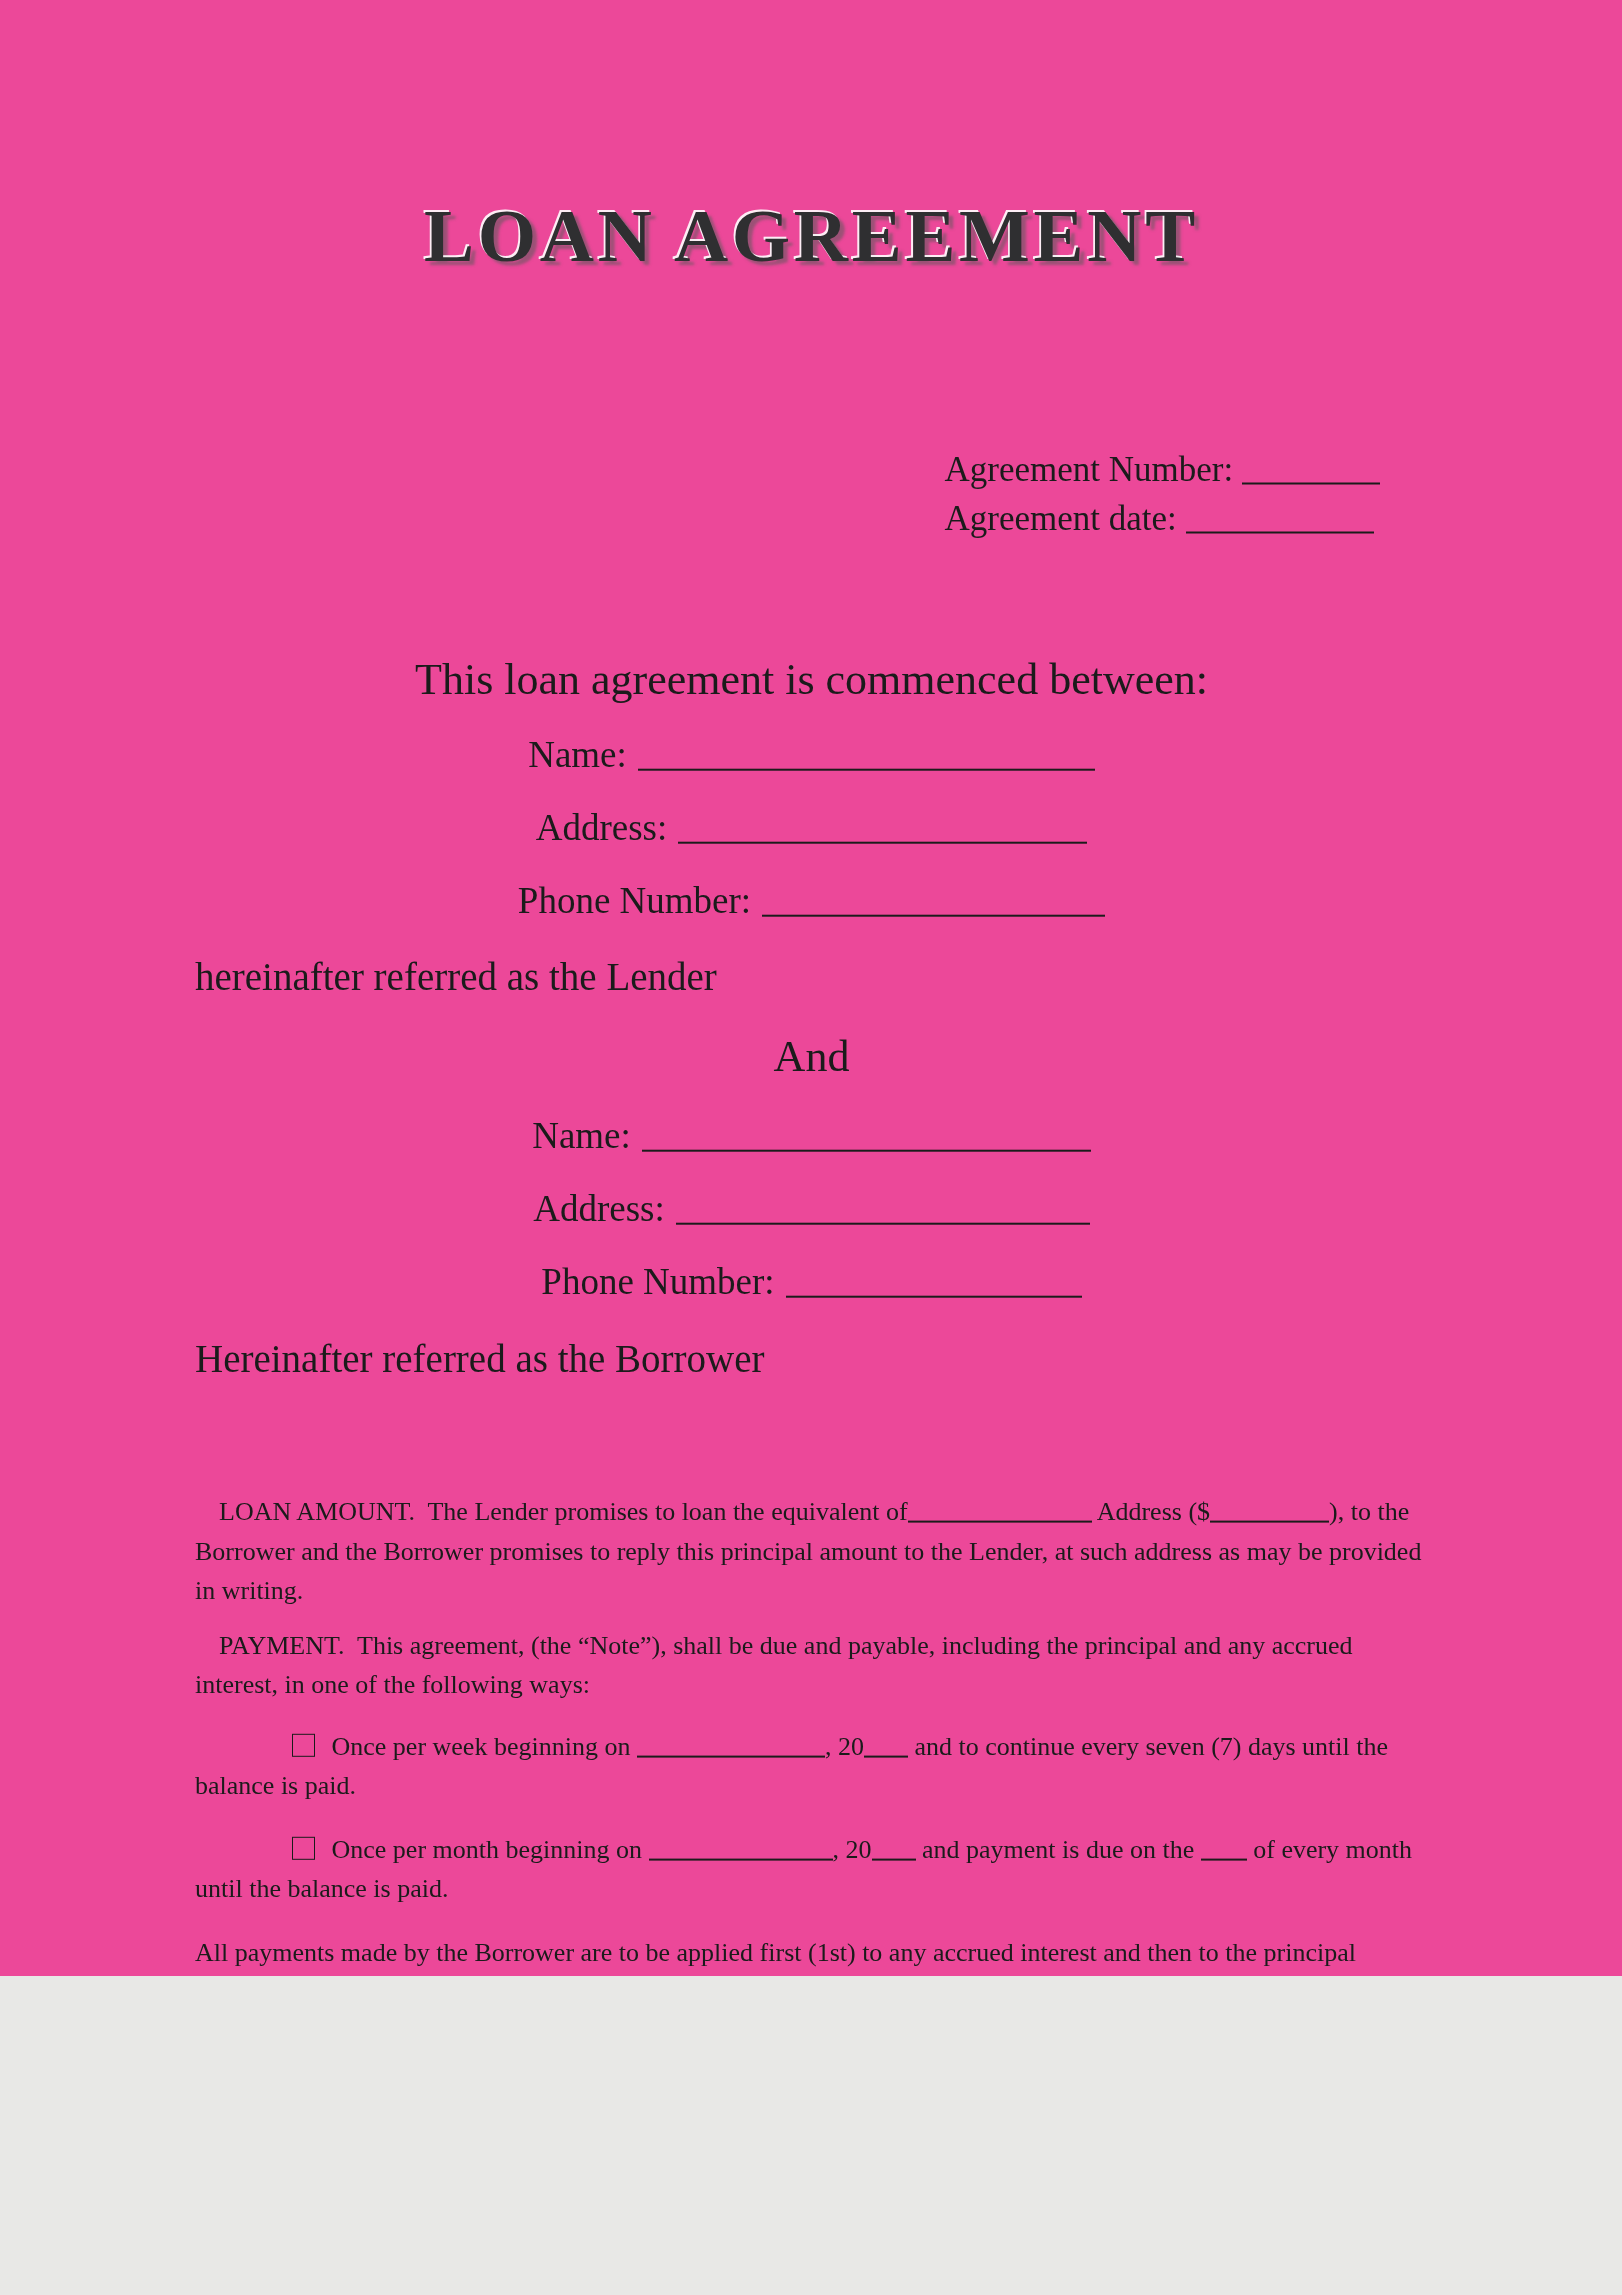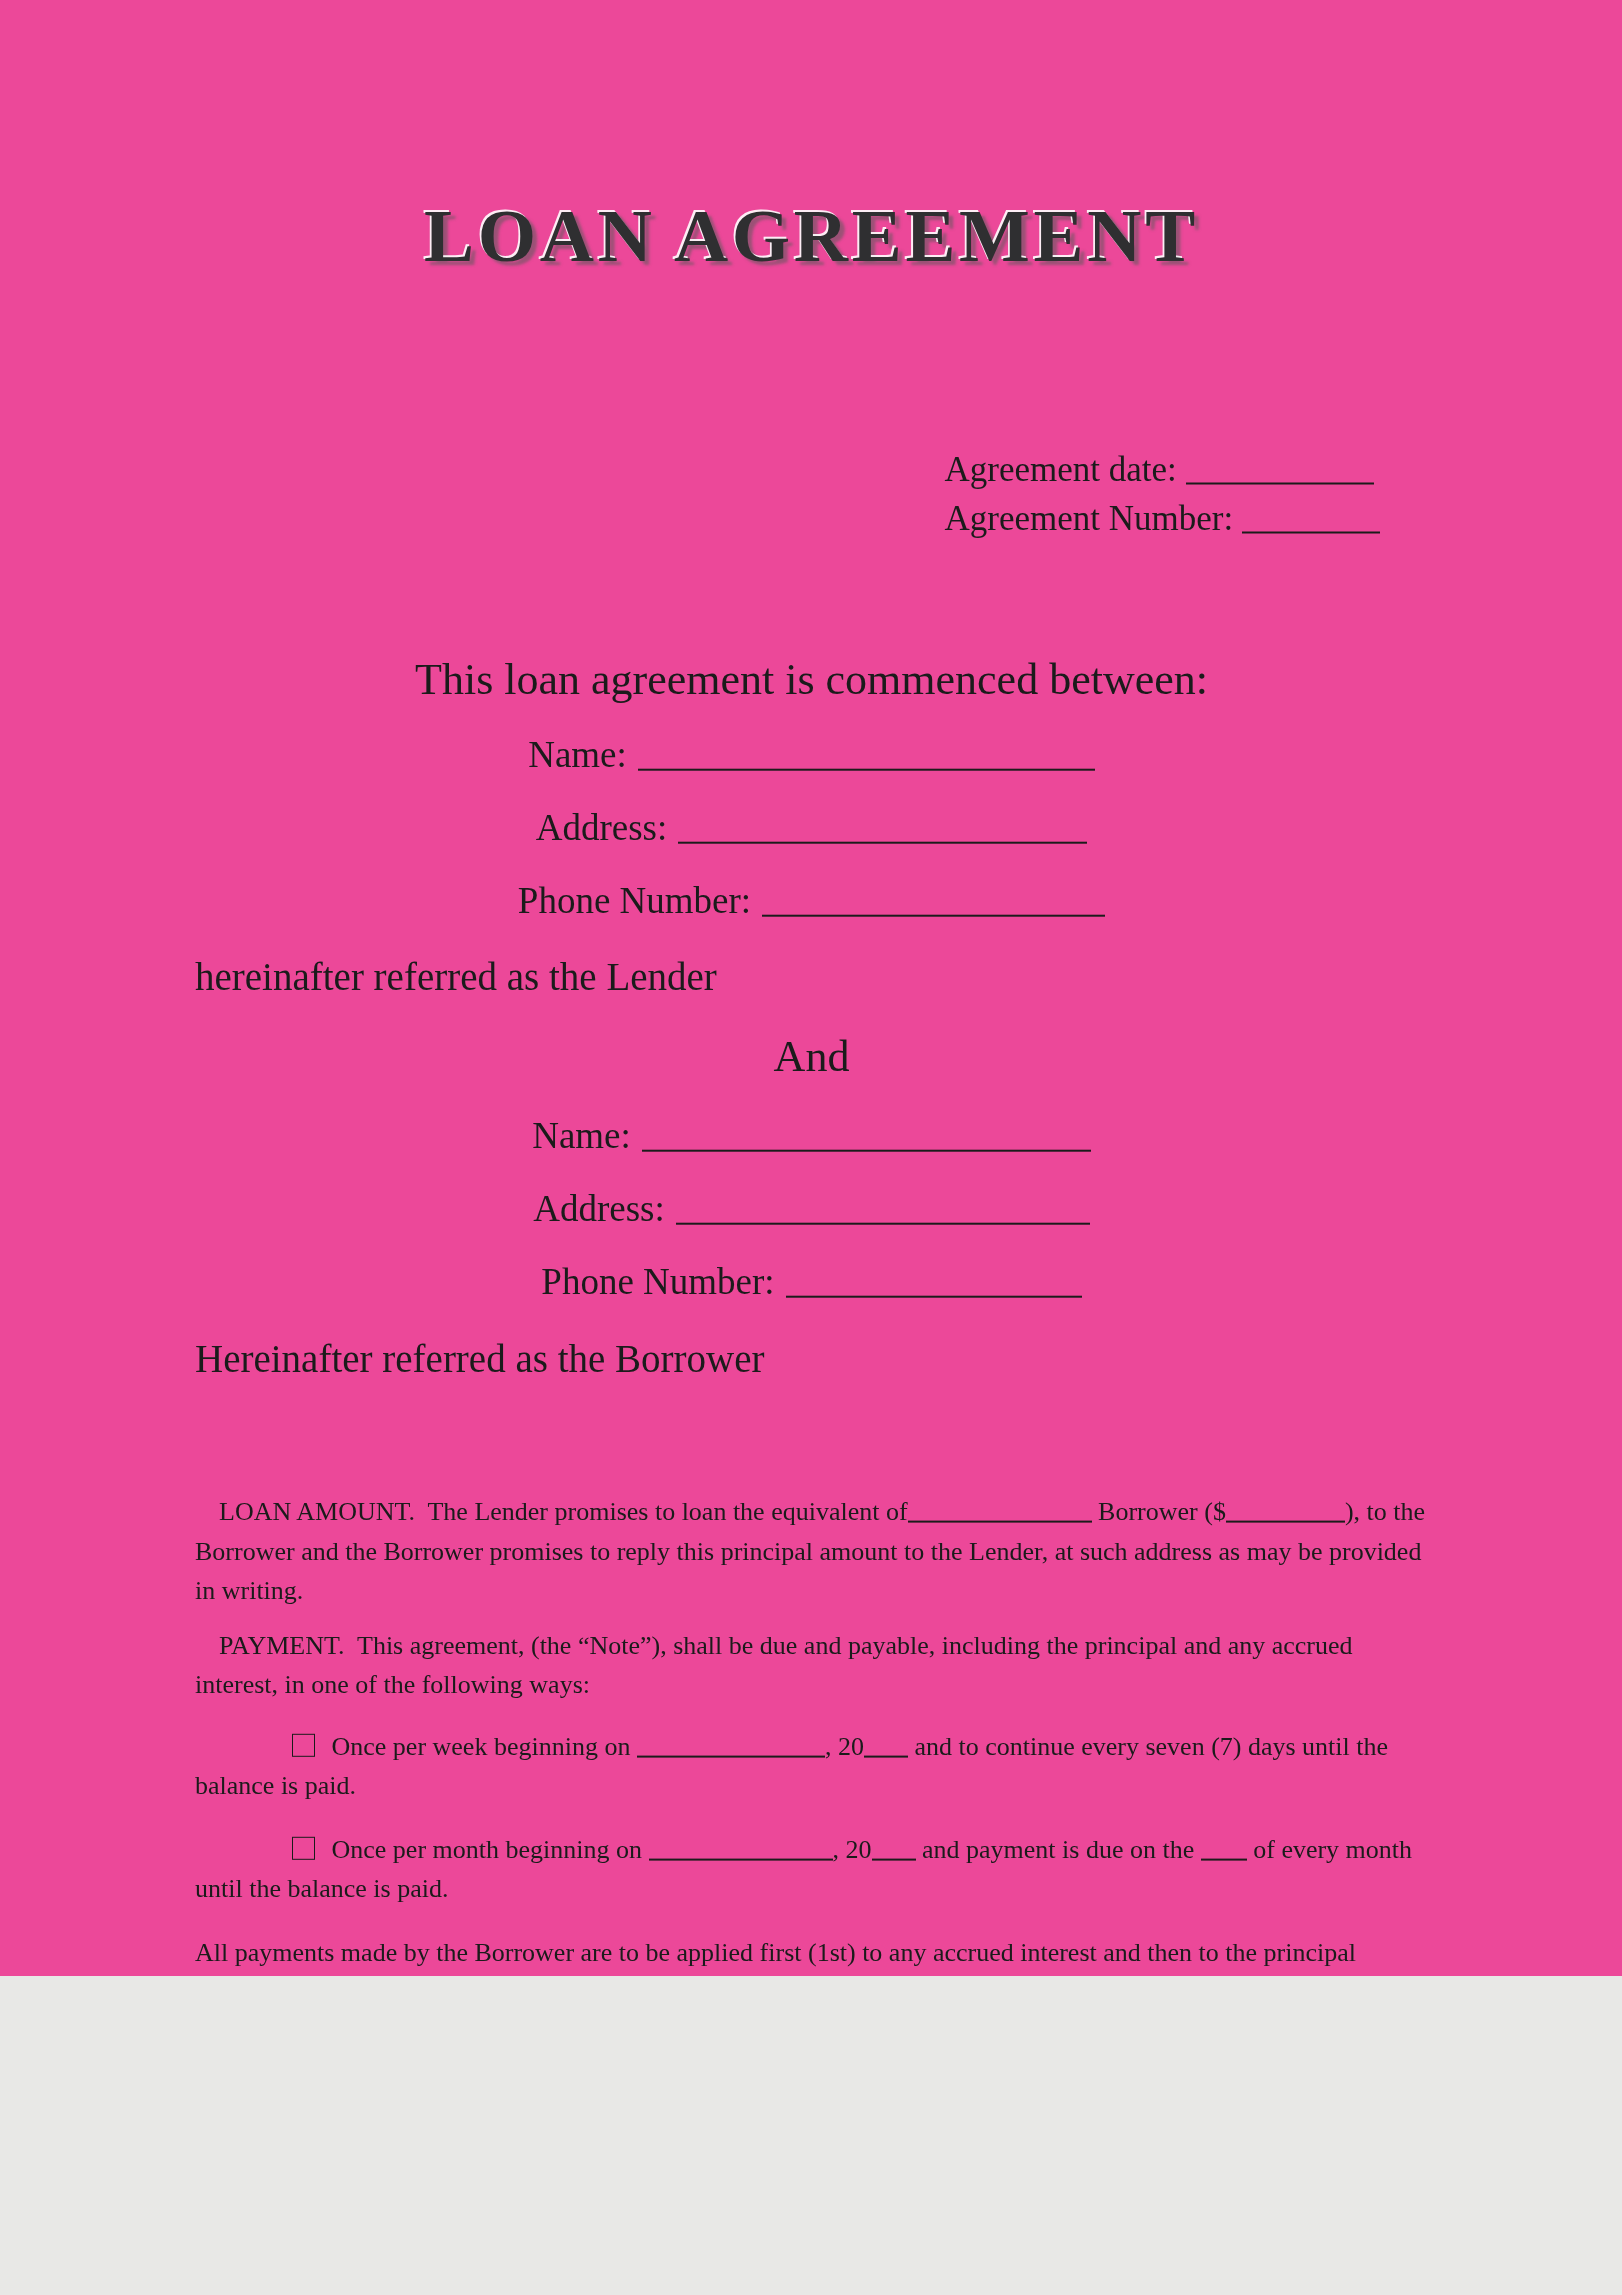--- a/index.html
+++ b/index.html
@@ -97,22 +97,22 @@
   .footer .num { font-weight: 700; }
 </style>
 </head>
 <body>
 
 <div class="page">
 
   <h1 class="doc-title">LOAN AGREEMENT</h1>
 
   <div class="meta">
+    <div><span>Agreement Number:</span> <span class="blank" style="width:138px"></span></div>
     <div><span>Agreement date:</span> <span class="blank" style="width:188px"></span></div>
-    <div><span>Agreement Number:</span> <span class="blank" style="width:138px"></span></div>
   </div>
 
   <h2 class="intro-heading">This loan agreement is commenced between:</h2>
 
   <div class="party">
     <div class="frow"><span class="label">Name:</span><span class="blank" style="width:457px"></span></div>
     <div class="frow"><span class="label">Address:</span><span class="blank" style="width:409px"></span></div>
     <div class="frow"><span class="label">Phone Number:</span><span class="blank" style="width:343px"></span></div>
     <div class="tagline">hereinafter referred as the Lender</div>
   </div>
@@ -121,21 +121,21 @@
 
   <div class="party">
     <div class="frow" style="margin-top:0"><span class="label">Name:</span><span class="blank" style="width:449px"></span></div>
     <div class="frow"><span class="label">Address:</span><span class="blank" style="width:414px"></span></div>
     <div class="frow"><span class="label">Phone Number:</span><span class="blank" style="width:296px"></span></div>
     <div class="tagline">Hereinafter referred as the Borrower</div>
   </div>
 
   <div class="body-text">
 
-    <p class="para indent"><span>LOAN AMOUNT.&nbsp; The Lender promises to loan the equivalent of</span><span class="blank" style="width:184px"></span><span> Borrower ($</span><span class="blank" style="width:119px"></span><span>), to the Borrower and the Borrower promises to reply this principal amount to the Lender, at such address as may be provided in writing.</span></p>
+    <p class="para indent"><span>LOAN AMOUNT.&nbsp; The Lender promises to loan the equivalent of</span><span class="blank" style="width:184px"></span><span> Address ($</span><span class="blank" style="width:119px"></span><span>), to the Borrower and the Borrower promises to reply this principal amount to the Lender, at such address as may be provided in writing.</span></p>
 
     <p class="para indent payment"><span>PAYMENT.&nbsp; This agreement, (the “Note”), shall be due and payable, including the principal and any accrued interest, in one of the following ways:</span></p>
 
     <p class="para option"><span class="checkbox"></span><span>Once per week beginning on </span><span class="blank" style="width:188px"></span><span>, 20</span><span class="blank" style="width:44px"></span><span> and to continue every seven (7) days until the balance is paid.</span></p>
 
     <p class="para option"><span class="checkbox"></span><span>Once per month beginning on </span><span class="blank" style="width:184px"></span><span>, 20</span><span class="blank" style="width:44px"></span><span> and payment is due on the </span><span class="blank" style="width:46px"></span><span> of every month until the balance is paid.</span></p>
 
 
     <p class="para closing"><span>All payments made by the Borrower are to be applied first (1st) to any accrued interest and then to the principal balance. The total amount of the loan shall be due and payable on the </span><span class="blank" style="width:53px"></span><span> day of </span><span class="blank" style="width:219px"></span><span>, 20</span><span class="blank" style="width:51px"></span><span>.</span></p>
 

